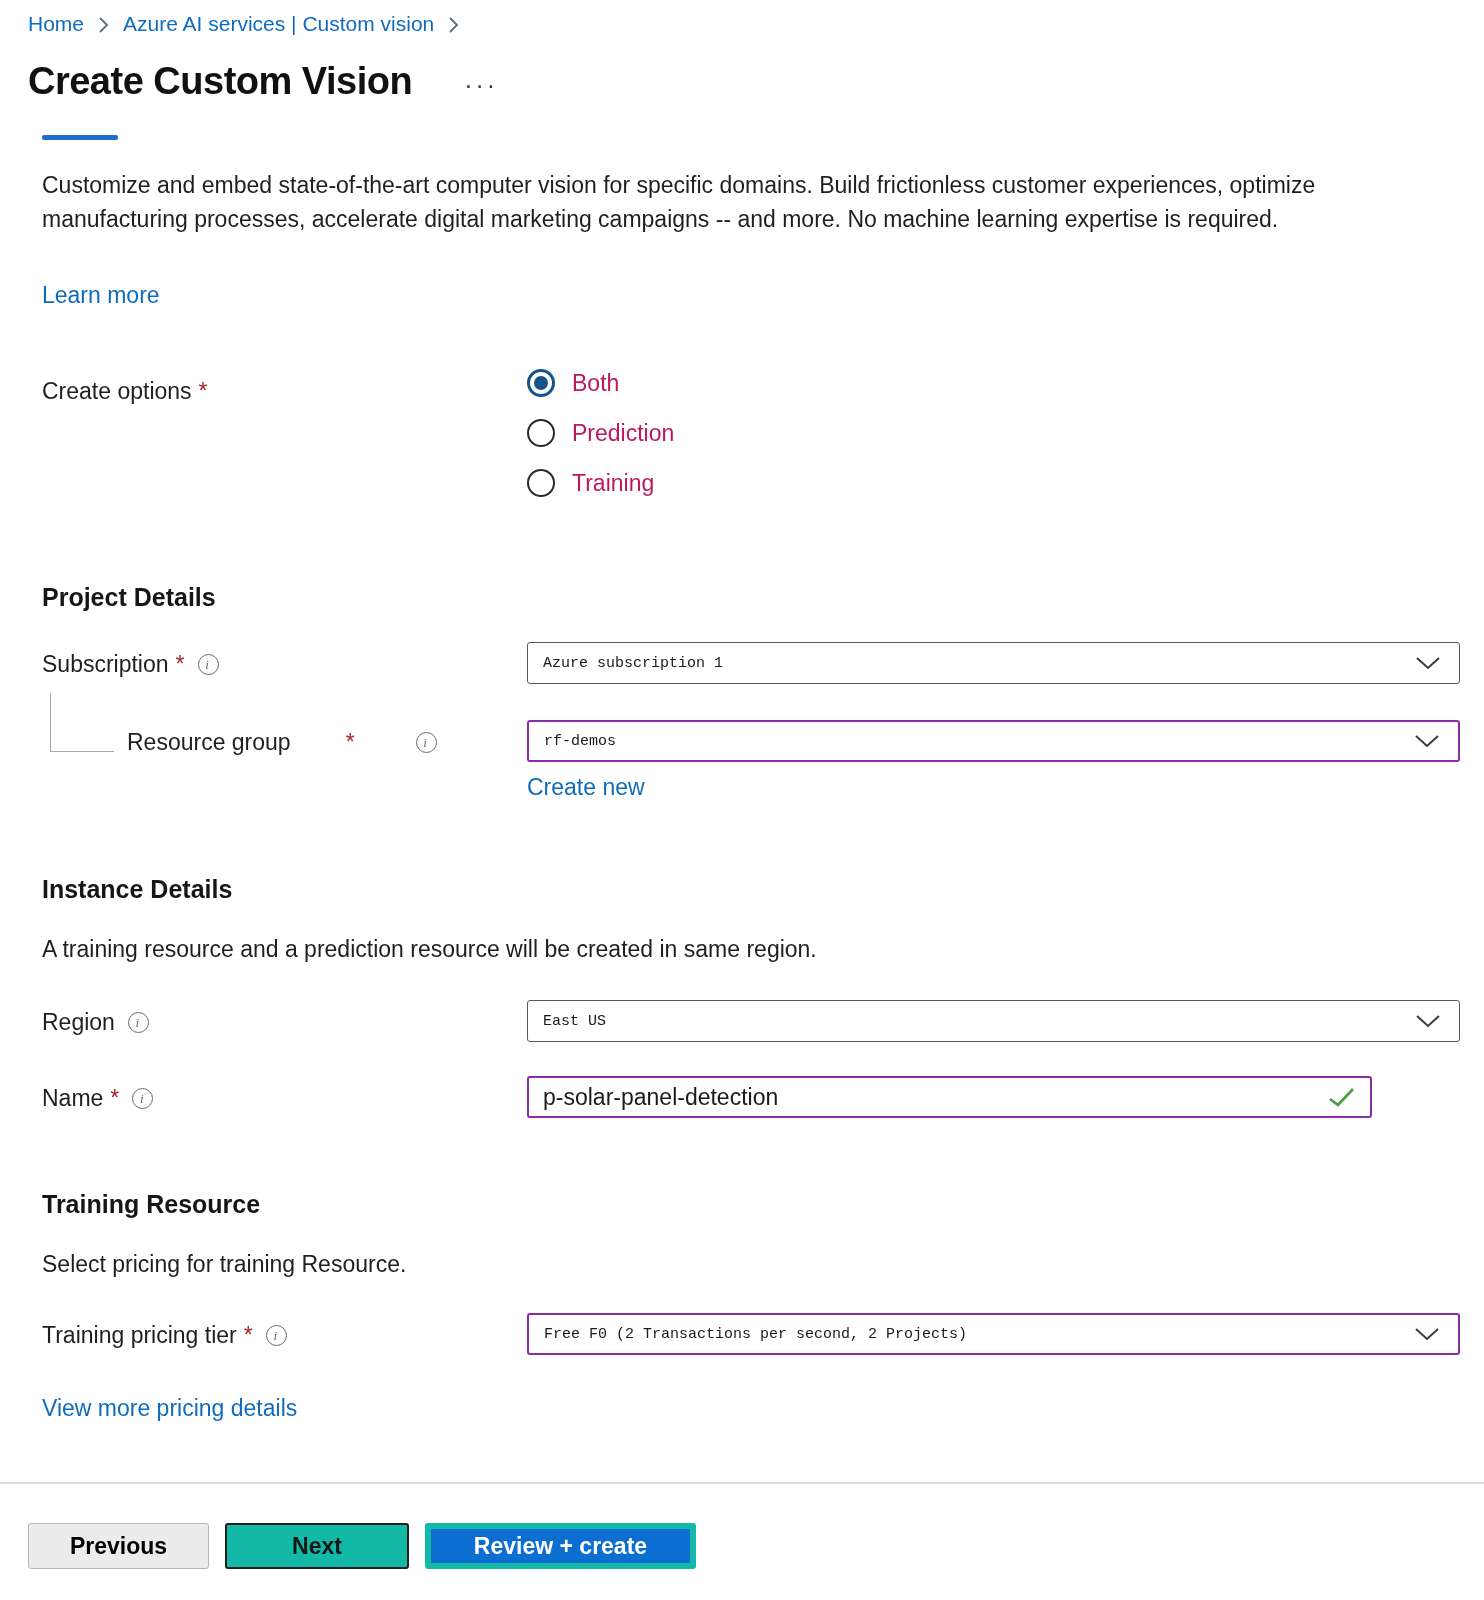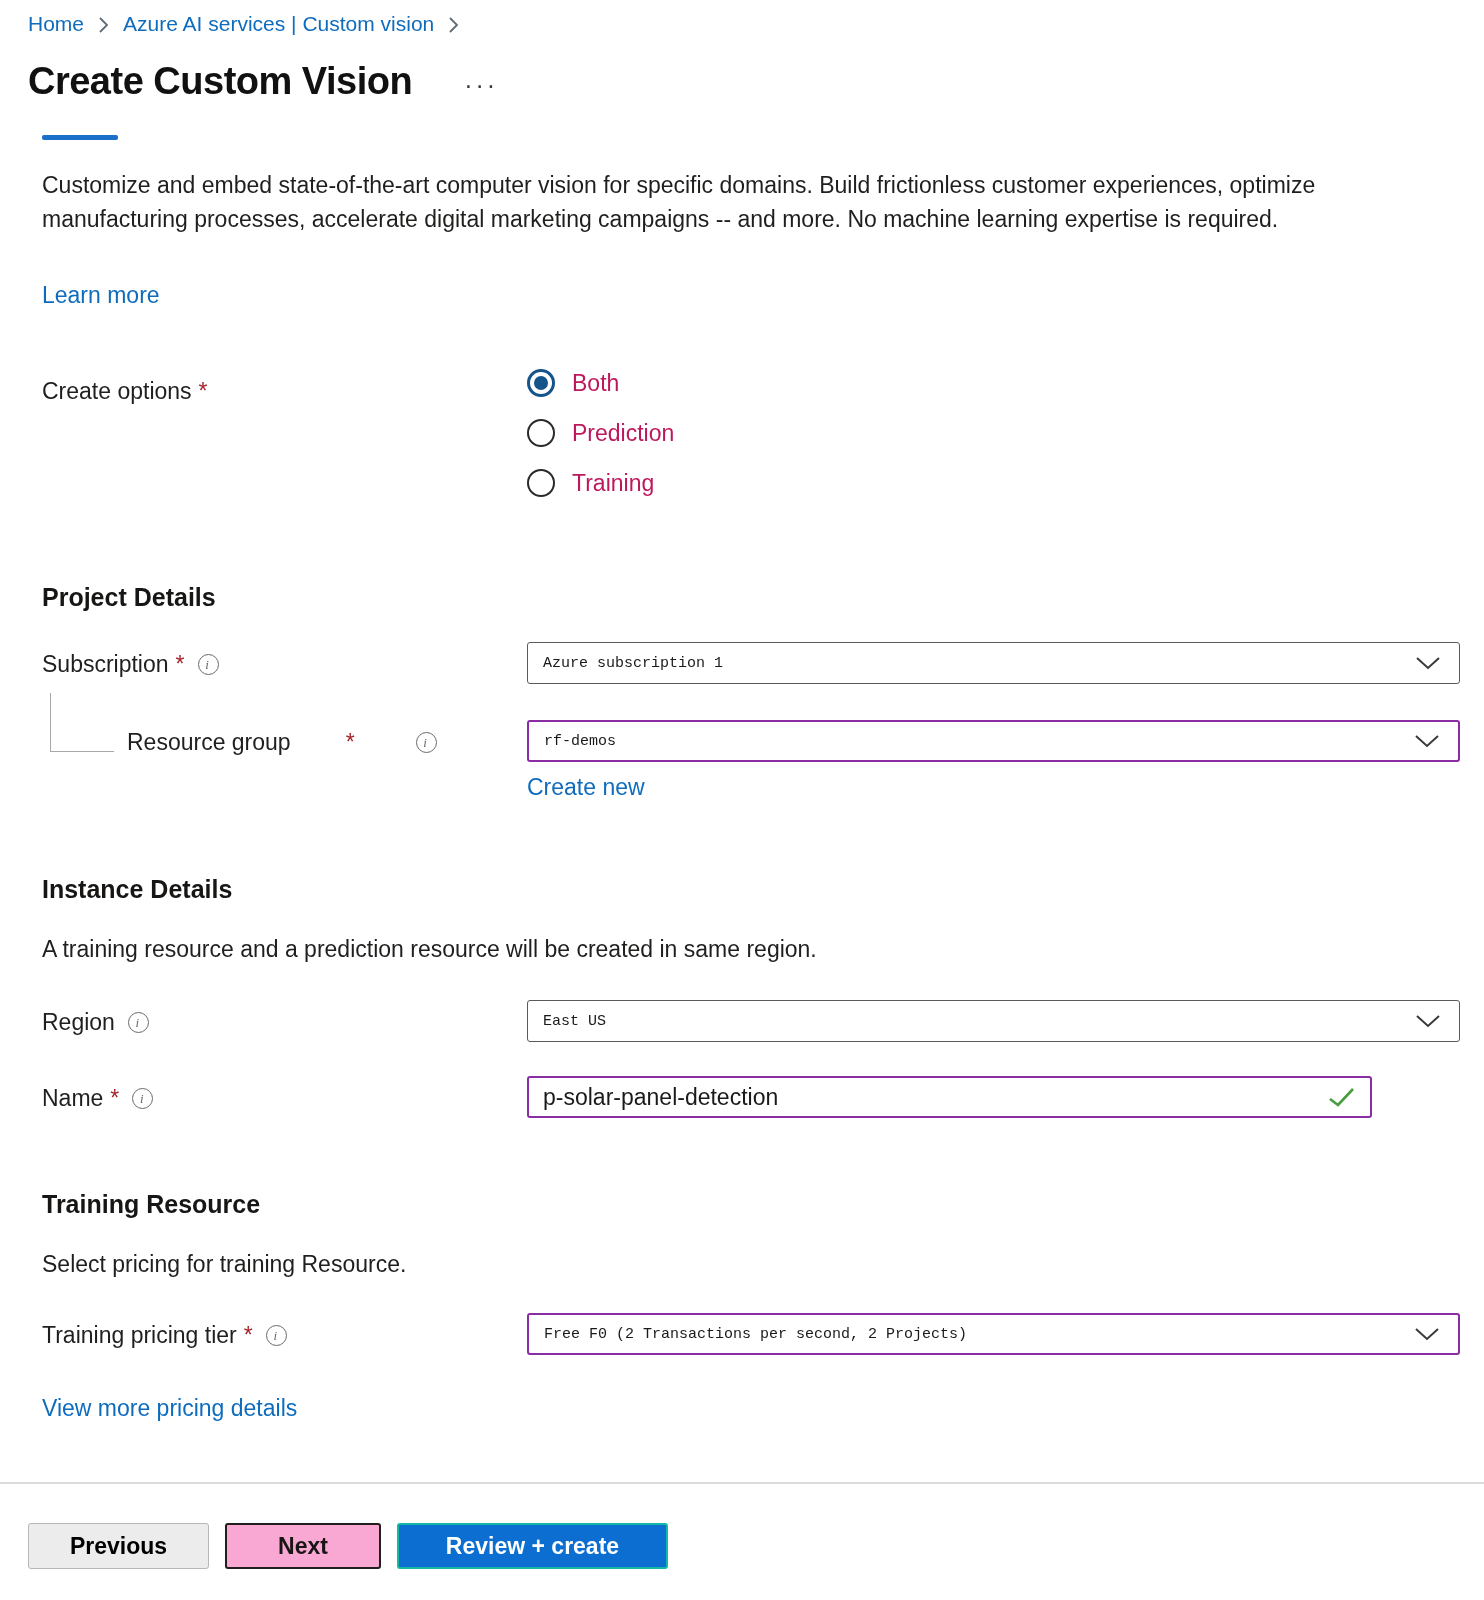--- a/index.html
+++ b/index.html
@@ -91,22 +91,22 @@
     border-top: 2px solid #dcdcdc;
     padding: 39px 0 0 28px;
     display: flex; gap: 16px; background: #fff;
   }
   .btn {
     height: 46px; font-size: 23px; font-weight: 700; border-radius: 3px;
     display: inline-flex; align-items: center; justify-content: center;
     cursor: pointer; font-family: "Liberation Sans", sans-serif;
   }
   .btn-previous { width: 181px; background: #ececec; border: 1px solid #b7b7b7; color: #000000; }
-  .btn-next { width: 156px; background: #f9a8d4; border: 2px solid #201f1e; color: #171615; }
-  .btn-primary { width: 271px; background: #0b6ed0; border: 2px solid #14b8a6; color: #ffffff; }
+  .btn-next { width: 184px; background: #14b8a6; border: 2px solid #201f1e; color: #171615; }
+  .btn-primary { width: 271px; background: #0b6ed0; border: 6px solid #14b8a6; color: #ffffff; }
 
   
   .mt-options { margin-top: 60px; }
   .mt-project { margin-top: 64px; }
   .mt-sub { margin-top: 30px; }
   .mt-rg { margin-top: 36px; }
   .mt-createnew { margin: 12px 0 0 485px; }
   .mt-instance { margin-top: 74px; }
   .mt-instdesc { margin-top: 28px; }
   .mt-region { margin-top: 34px; }

